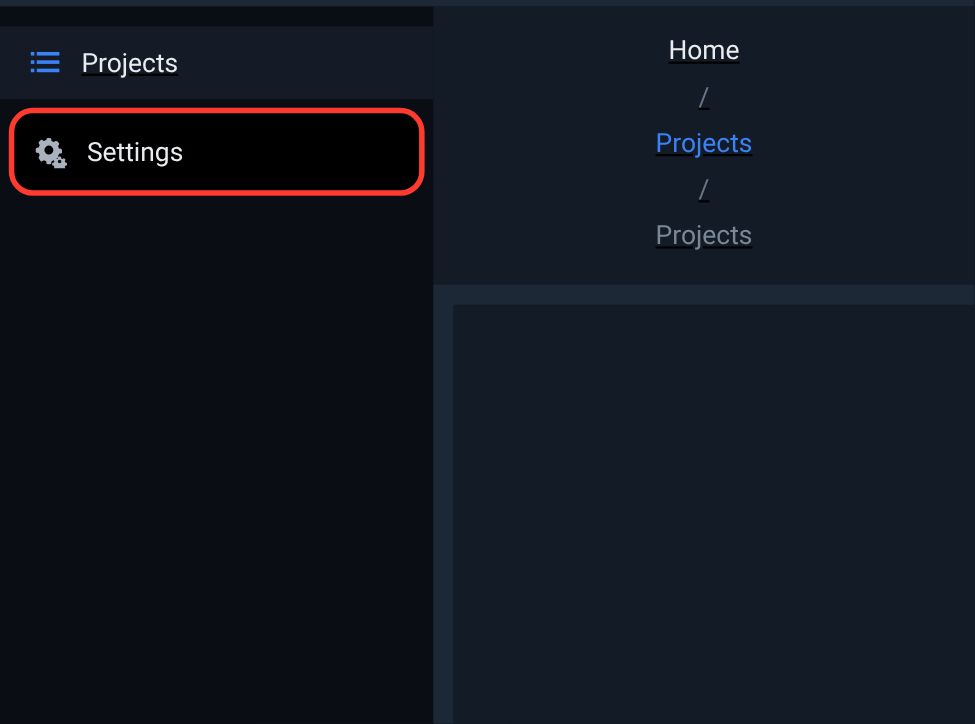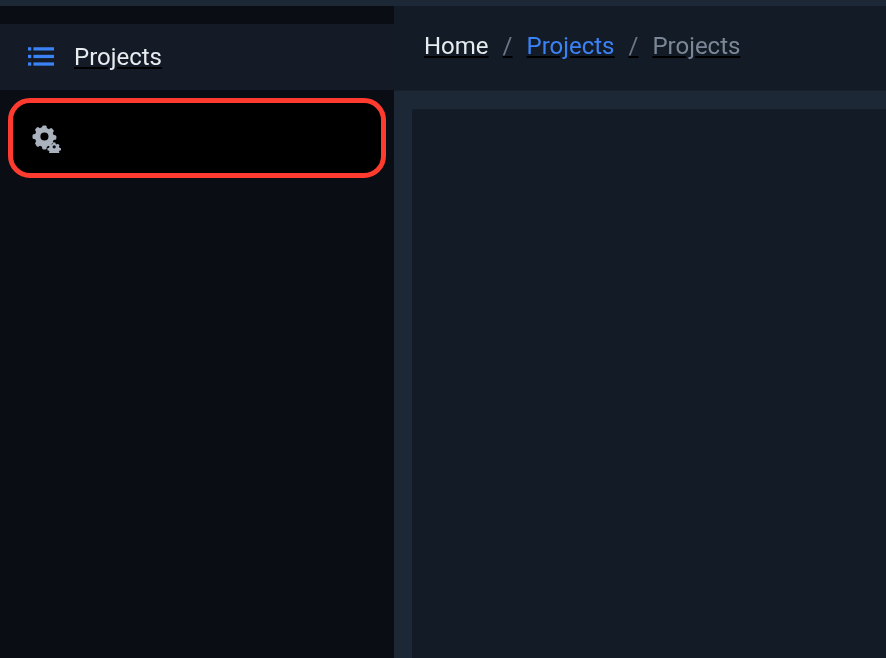--- a/index.html
+++ b/index.html
@@ -73,20 +73,21 @@
       min-width: 0;
     }
     .breadcrumb {
       display: flex;
       align-items: center;
       gap: 14px;
       padding: 26px 30px 30px 30px;
       font-size: 24px;
       color: #e8ecef;
       border-bottom: 1px solid rgba(255,255,255,0.02);
+      flex-direction: column;
     }
     .breadcrumb .sep {
       color: #6b7786;
     }
     .breadcrumb .link {
       color: #3b82f6;
       cursor: pointer;
     }
     .breadcrumb .muted {
       color: #7b8796;
@@ -127,20 +128,21 @@
     </div>
 
     <div class="sidebar-item highlighted">
       <span class="icon-slot icon-gears">
         <svg viewBox="0 0 24 24" width="30" height="30" fill="currentColor">
           <path d="M11.5 2a1 1 0 0 1 1 .8l.2 1.4a6 6 0 0 1 1.6.7l1.3-.7a1 1 0 0 1 1.2.2l1.1 1.1a1 1 0 0 1 .2 1.2l-.7 1.3c.3.5.5 1 .7 1.6l1.4.2a1 1 0 0 1 .8 1v1.5a1 1 0 0 1-.8 1l-1.4.2a6 6 0 0 1-.7 1.6l.7 1.3a1 1 0 0 1-.2 1.2l-1.1 1.1a1 1 0 0 1-1.2.2l-1.3-.7a6 6 0 0 1-1.6.7l-.2 1.4a1 1 0 0 1-1 .8H10a1 1 0 0 1-1-.8l-.2-1.4a6 6 0 0 1-1.6-.7l-1.3.7a1 1 0 0 1-1.2-.2L3.6 17a1 1 0 0 1-.2-1.2l.7-1.3a6 6 0 0 1-.7-1.6l-1.4-.2a1 1 0 0 1-.8-1V10a1 1 0 0 1 .8-1l1.4-.2a6 6 0 0 1 .7-1.6l-.7-1.3a1 1 0 0 1 .2-1.2l1.1-1.1a1 1 0 0 1 1.2-.2l1.3.7a6 6 0 0 1 1.6-.7L9 2.8A1 1 0 0 1 10 2h1.5Zm-.75 5.5a3.25 3.25 0 1 0 0 6.5 3.25 3.25 0 0 0 0-6.5Z"></path>
           <circle cx="19" cy="19" r="3.2" fill="#0a0d14"></circle>
           <path d="M19 15.5a.6.6 0 0 1 .6.5l.1.8c.3.1.6.2.9.4l.7-.4a.6.6 0 0 1 .7.1l.6.6c.2.2.2.5.1.7l-.4.7c.2.3.3.6.4.9l.8.1a.6.6 0 0 1 .5.6v.9a.6.6 0 0 1-.5.6l-.8.1a4 4 0 0 1-.4.9l.4.7a.6.6 0 0 1-.1.7l-.6.6a.6.6 0 0 1-.7.1l-.7-.4a4 4 0 0 1-.9.4l-.1.8a.6.6 0 0 1-.6.5h-.9a.6.6 0 0 1-.6-.5l-.1-.8a4 4 0 0 1-.9-.4l-.7.4a.6.6 0 0 1-.7-.1l-.6-.6a.6.6 0 0 1-.1-.7l.4-.7a4 4 0 0 1-.4-.9l-.8-.1a.6.6 0 0 1-.5-.6v-.9a.6.6 0 0 1 .5-.6l.8-.1c.1-.3.2-.6.4-.9l-.4-.7a.6.6 0 0 1 .1-.7l.6-.6a.6.6 0 0 1 .7-.1l.7.4c.3-.2.6-.3.9-.4l.1-.8a.6.6 0 0 1 .6-.5h.9Zm-.45 2.2a1.3 1.3 0 1 0 0 2.6 1.3 1.3 0 0 0 0-2.6Z"></path>
         </svg>
       </span>
+      <span>Settings</span>
     </div>
 
   </nav>
 
   <main class="main">
 
     <div class="breadcrumb">
       <span>Home</span>
       <span class="sep">/</span>
       <span class="link">Projects</span>

